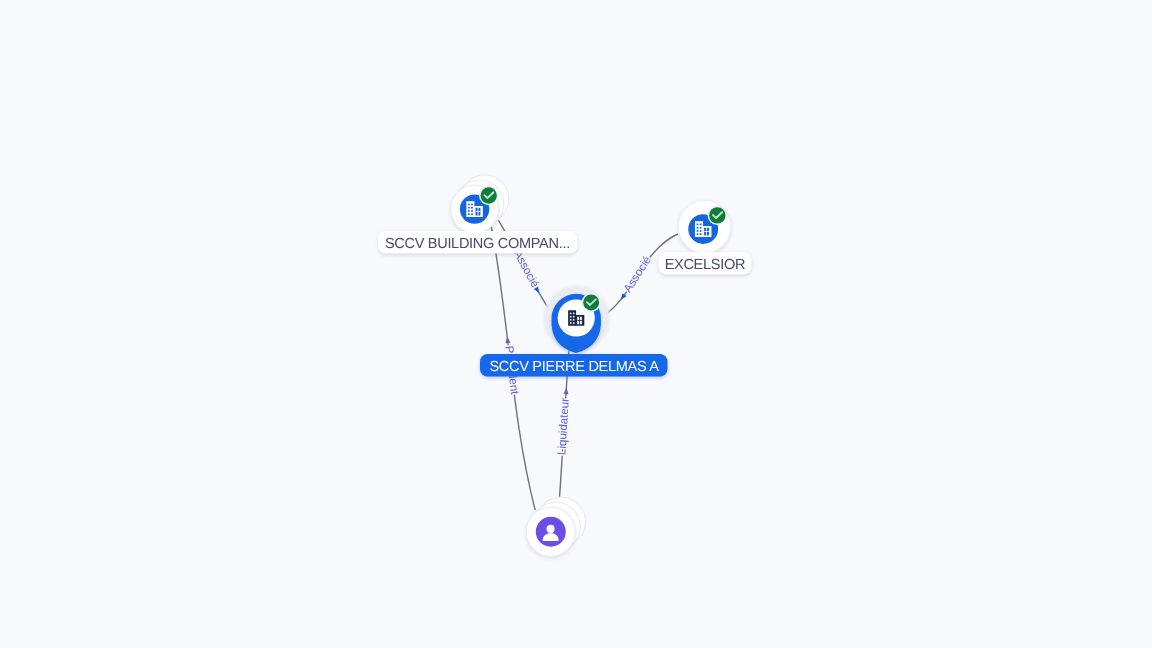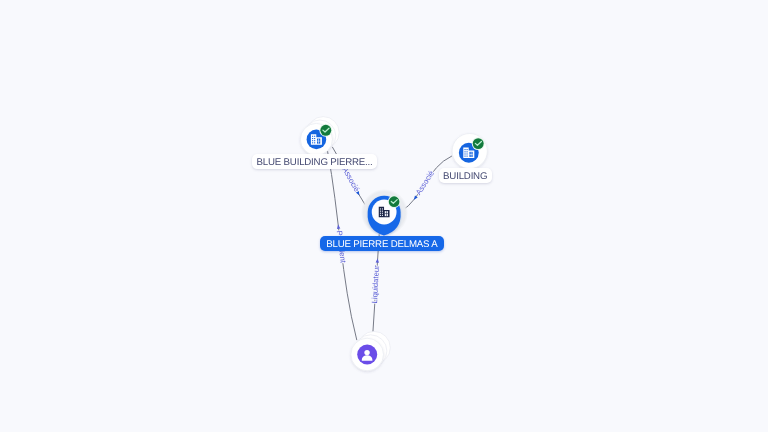--- a/index.html
+++ b/index.html
@@ -146,16 +146,16 @@
         <circle cx="370.59999999999997" cy="351.1" r="16.3" fill="#fff" stroke="#e9ebf1" stroke-width=".75"></circle>
         <circle cx="367.2" cy="354.5" r="16.3" fill="#fff" stroke="#eaecf2" stroke-width=".75" filter="url(#cardshadow)"></circle>
         <circle cx="367.2" cy="354.5" r="10" fill="#6b4de8"></circle>
         <g transform="translate(367.20,354.50) scale(1)">
           <circle cx="-0.15" cy="-1.9" r="2.72" fill="#fff"></circle>
           <path d="M-5.4,6.2 v-1.0 a5.3,4.4 0 0 1 10.6,0 v1.0 Z" fill="#fff"></path>
         </g>
       </g>
     </svg>
 
-  <div class="nlabel" style="left:252px;top:154px">BLUE BUILDING PIERRE...</div>
-  <div class="nlabel" style="left:438.5px;top:168px">BUILDING</div>
-  <div class="nlabel sel" style="left:320px;top:236px">BLUE PIERRE DELMAS A</div>
+  <div class="nlabel" style="left:252px;top:154px">SCCV BUILDING COMPAN...</div>
+  <div class="nlabel" style="left:438.5px;top:168px">EXCELSIOR</div>
+  <div class="nlabel sel" style="left:320px;top:236px">SCCV PIERRE DELMAS A</div>
 </div>
 
 </body></html>

